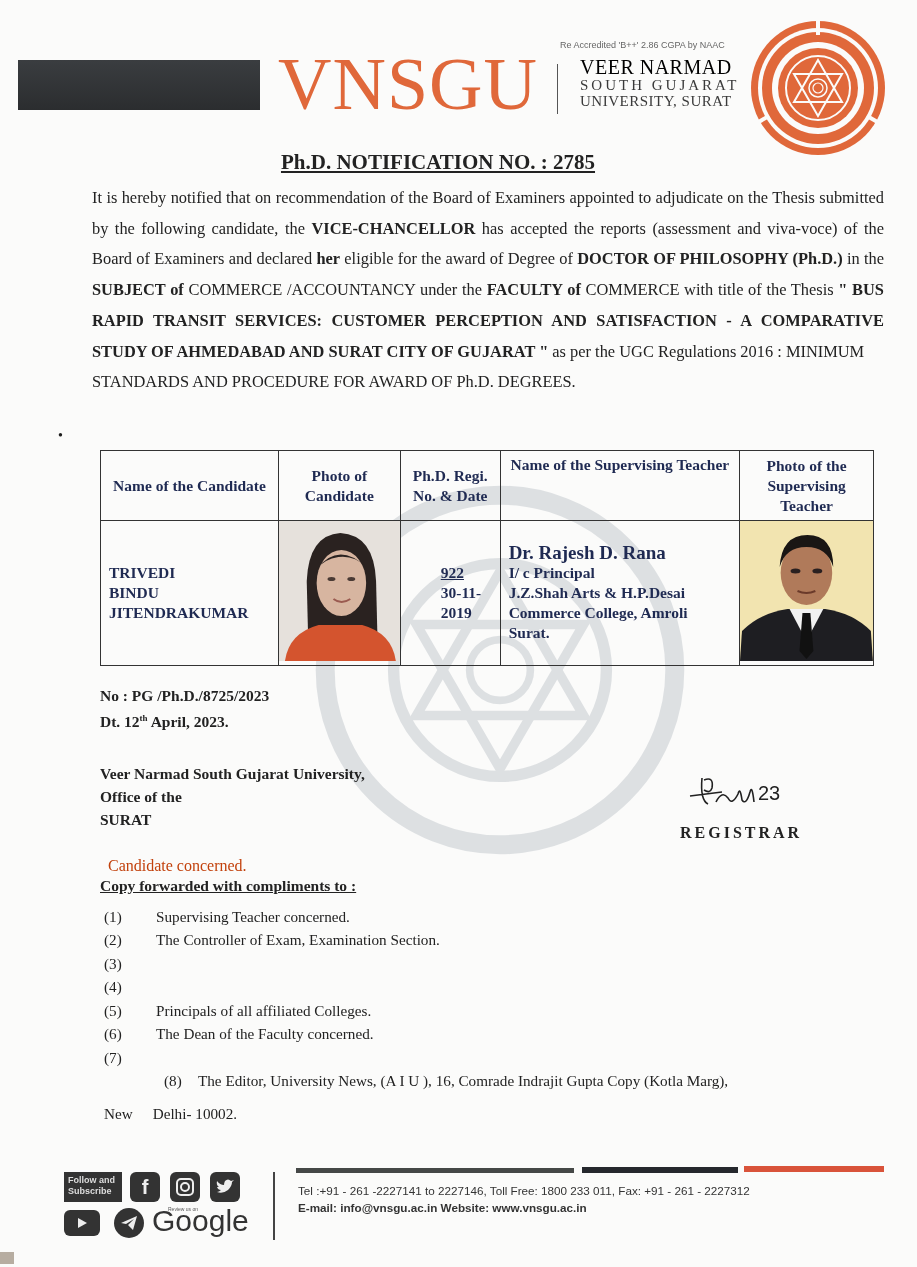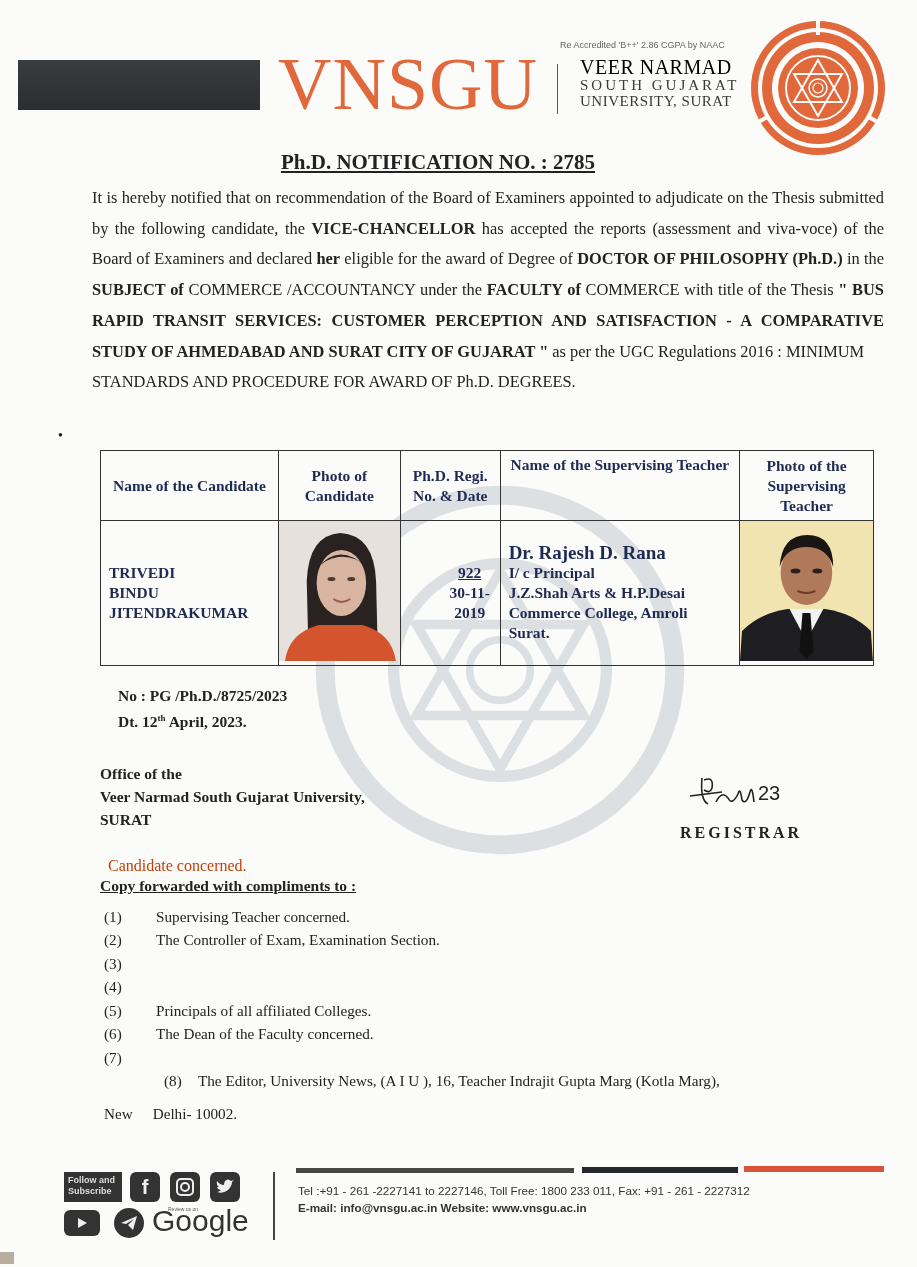--- a/index.html
+++ b/index.html
@@ -31,31 +31,31 @@
 
   
   table.cand {
     position: absolute; left: 100px; top: 450px; width: 774px; border-collapse: collapse;
     font-family: "Liberation Serif", serif;
   }
   table.cand th, table.cand td { border: 1.5px solid #333; vertical-align: middle; }
   table.cand th { font-size: 15.5px; font-weight: bold; color: #1f2a52; text-align: center; height: 64px; line-height: 20px; }
   table.cand td { height: 140px; }
   .td-name { font-size: 15.5px; font-weight: bold; color: #1f2a52; padding-left: 8px; line-height: 20px; }
-  .td-reg { text-align: center; font-size: 15.5px; font-weight: bold; color: #1f2a52; line-height: 20px; padding-left: 40px; }
+  .td-reg { text-align: left; font-size: 15.5px; font-weight: bold; color: #1f2a52; line-height: 20px; padding-left: 40px; }
   .td-reg .reg-no { text-decoration: underline; }
   .td-sup { font-size: 15.5px; font-weight: bold; color: #1f2a52; padding-left: 8px; line-height: 20px; }
   .td-sup .sup-name { font-size: 19px; }
   .photo-cell { padding: 0; position: relative; }
   .photo { width: 100%; height: 140px; position: relative; overflow: hidden; }
   .photo-f { background: #e9e4df; }
   .photo-m { background: #f3e6b4; }
 
   
-  .ref { left: 100px; top: 684px; font-size: 15.5px; font-weight: bold; line-height: 23px; color: #222; margin-left: 18px; }
+  .ref { left: 100px; top: 684px; font-size: 15.5px; font-weight: bold; line-height: 23px; color: #222; }
   .ref sup { font-size: 9px; }
   .office { left: 100px; top: 762px; font-size: 15.5px; font-weight: bold; line-height: 23px; color: #222; }
 
   .signature { left: 682px; top: 772px; width: 140px; height: 40px; }
   .registrar { left: 680px; top: 824px; font-size: 16px; font-weight: bold; letter-spacing: 3px; color: #222; }
 
   .cand-concerned { left: 108px; top: 857px; font-size: 16px; color: #c2410c; }
   .copy-fwd { left: 100px; top: 877px; font-size: 15.5px; font-weight: bold; text-decoration: underline; color: #222; }
 
   .cc-list { left: 104px; top: 905px; width: 790px; font-size: 15.2px; color: #222; }
@@ -188,22 +188,22 @@
   </tr>
 </tbody>
   </table>
 
 <div class="abs ref">
   <div>No : PG /Ph.D./8725/2023</div>
   <div><span>Dt. 12</span><sup>th</sup><span> April, 2023.</span></div>
 </div>
 
 <div class="abs office">
+  <div>Veer Narmad South Gujarat University,</div>
   <div>Office of the</div>
-  <div>Veer Narmad South Gujarat University,</div>
   <div>SURAT</div>
 </div>
 
 <svg class="abs signature" viewBox="0 0 140 40">
   <path d="M8,24 L40,20 M20,6 Q18,28 26,32 M22,8 Q32,4 30,16 Q28,22 22,18 M34,30 Q40,18 46,26 Q50,34 56,22 Q58,14 60,28 Q64,34 68,20 Q70,12 72,30" stroke="#222" stroke-width="1.6" fill="none"></path>
   <text x="76" y="28" font-family="Liberation Sans, sans-serif" font-size="20" fill="#222">23</text>
 </svg>
 <div class="abs registrar">REGISTRAR</div>
 
 <div class="abs cand-concerned">Candidate concerned.</div>
@@ -230,21 +230,21 @@
     </div>
   <div class="cc-item">
       <span class="cc-num">(6)</span>
       <span>The Dean of the Faculty concerned.</span>
     </div>
   <div class="cc-item">
       <span class="cc-num">(7)</span>
     </div>
   <div class="cc-item indent">
       <span class="cc-num">(8)</span>
-      <span>The Editor, University News, (A I U ), 16, Teacher Indrajit Gupta Marg (Kotla Marg),</span>
+      <span>The Editor, University News, (A I U ), 16, Comrade Indrajit Gupta Copy (Kotla Marg),</span>
     </div>
 </div>
 <div class="abs cc-cont"><span>New</span><span>Delhi- 10002.</span></div>
 
 <div class="abs social">
   <div class="follow-box">Follow and Subscribe</div>
   <div class="s-icon" style="left:66px;top:2px;">f</div>
   <div class="s-icon" style="left:106px;top:2px;">
     <svg width="20" height="20" viewBox="0 0 20 20">
         <rect x="2" y="2" width="16" height="16" rx="4" fill="none" stroke="#eee" stroke-width="2"></rect>

